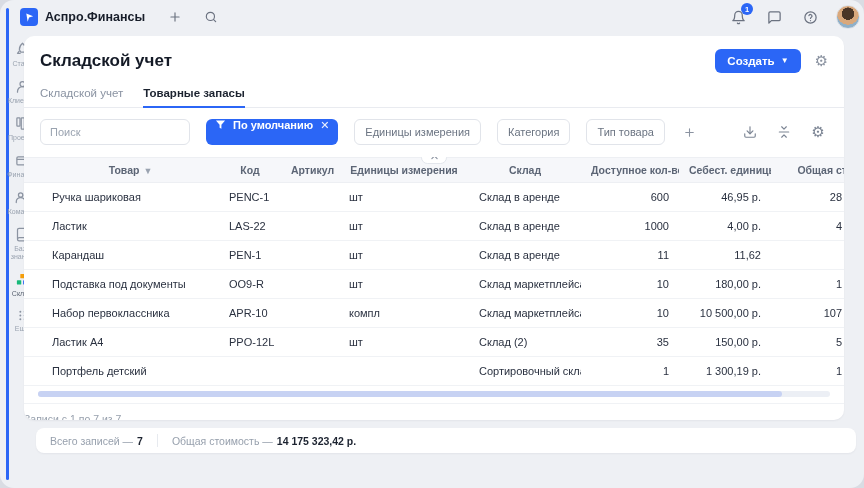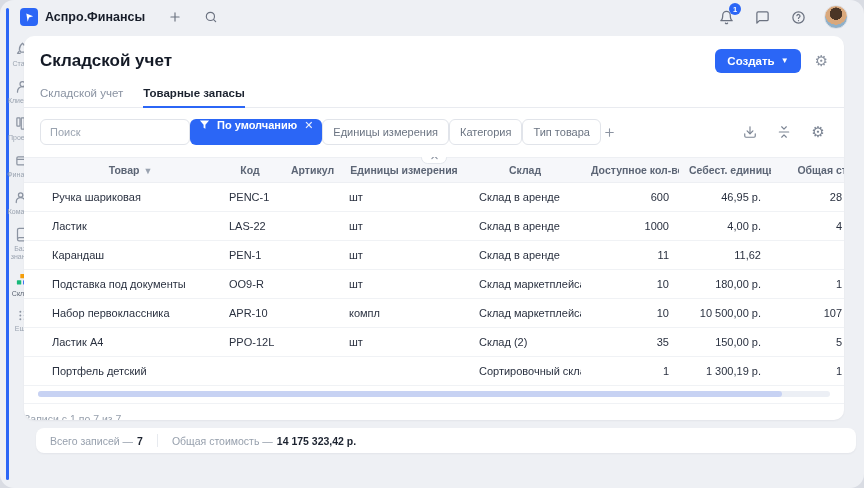--- a/index.html
+++ b/index.html
@@ -5,21 +5,21 @@
   * { box-sizing: border-box; margin: 0; padding: 0; }
   html,body { background:#d9dce3; font-family:"Liberation Sans", sans-serif; }
   .app {
     position:relative; width:864px; height:488px; margin:0 auto;
     background:#eef0f4; border-radius:14px; overflow:hidden;
     color:#1f2430;
   }
   .left-accent { position:absolute; left:6px; top:8px; bottom:8px; width:3px; border-radius:2px; background:#2b66f6; }
 
   
-  .topbar { position:absolute; top:0; left:0; right:0; height:34px; display:flex; align-items:center; padding:0 16px 0 20px; }
+  .topbar { position:absolute; top:0; left:0; right:0; height:34px; display:flex; align-items:center; padding:0 4px 0 20px; }
   .logo { display:flex; align-items:center; gap:7px; }
   .logo-icon { width:18px; height:18px; border-radius:4px; background:#2b66f6; display:flex; align-items:center; justify-content:center; }
   .logo-text { font-size:12.5px; font-weight:700; color:#171d29; }
   .topbar-left-icons { display:flex; align-items:center; gap:16px; margin-left:20px; color:#6b7280; }
   .icon-btn { display:flex; align-items:center; justify-content:center; width:20px; height:20px; cursor:pointer; position:relative; }
   .topbar-right { margin-left:auto; display:flex; align-items:center; gap:16px; color:#6b7280; }
   .badge { position:absolute; top:-4px; right:-5px; min-width:12px; height:12px; border-radius:6px; background:#2b66f6; color:#fff; font-size:7.5px; font-weight:700; display:flex; align-items:center; justify-content:center; padding:0 3px; }
   .avatar { width:24px; height:24px; border-radius:50%; background:radial-gradient(circle at 50% 35%, #4a3526 0 34%, #d9a87c 35% 60%, #8fb0c9 61%); border:1px solid #dfe2e8; }
 
   
@@ -42,21 +42,21 @@
     font-size:11.5px; font-weight:600; padding:6px 12px; display:flex; align-items:center; gap:6px; cursor:pointer;
     font-family:"Liberation Sans", sans-serif;
   }
   .chev { font-size:8px; line-height:1; }
   .gear { color:#8b93a1; font-size:15px; margin-left:14px; cursor:pointer; }
 
   .tabs { display:flex; gap:20px; margin:8px -16px 0; padding:0 16px; border-bottom:1px solid #e9ebf0; }
   .tab { font-size:11.5px; color:#8a93a2; padding:6px 0 7px; cursor:pointer; }
   .tab.active { color:#1c2330; font-weight:600; border-bottom:2px solid #2b66f6; margin-bottom:-1px; }
 
-  .filter-row { display:flex; align-items:center; gap:0; margin-top:11px; }
+  .filter-row { display:flex; align-items:center; gap:16px; margin-top:11px; }
   .search-input { width:150px; height:26px; border:1px solid #e1e4ea; border-radius:6px; padding:0 9px; font-size:11px; color:#2a3140; font-family:"Liberation Sans", sans-serif; background:#fff; }
   .search-input::placeholder { color:#9aa3b0; }
   .chip-default { height:26px; background:#2b66f6; color:#fff; border-radius:6px; display:flex; align-items:flex-start; gap:7px; padding:0 9px; font-size:11px; font-weight:600; cursor:pointer; }
   .chip-default .x { font-size:11px; font-weight:400; opacity:.9; cursor:pointer; }
   .chip { height:26px; border:1px solid #e1e4ea; border-radius:6px; background:#fff; color:#6b7482; font-size:11px; display:flex; align-items:center; padding:0 10px; cursor:pointer; font-family:"Liberation Sans", sans-serif; }
   .plus-mini { color:#8b93a1; margin-left:2px; cursor:pointer; display:flex; align-items:center; }
   .filter-right { margin-left:auto; display:flex; align-items:center; gap:14px; color:#7c8594; }
 
   
   .table-wrap { position:relative; margin:12px -16px 0; overflow:hidden; width:820px; }

